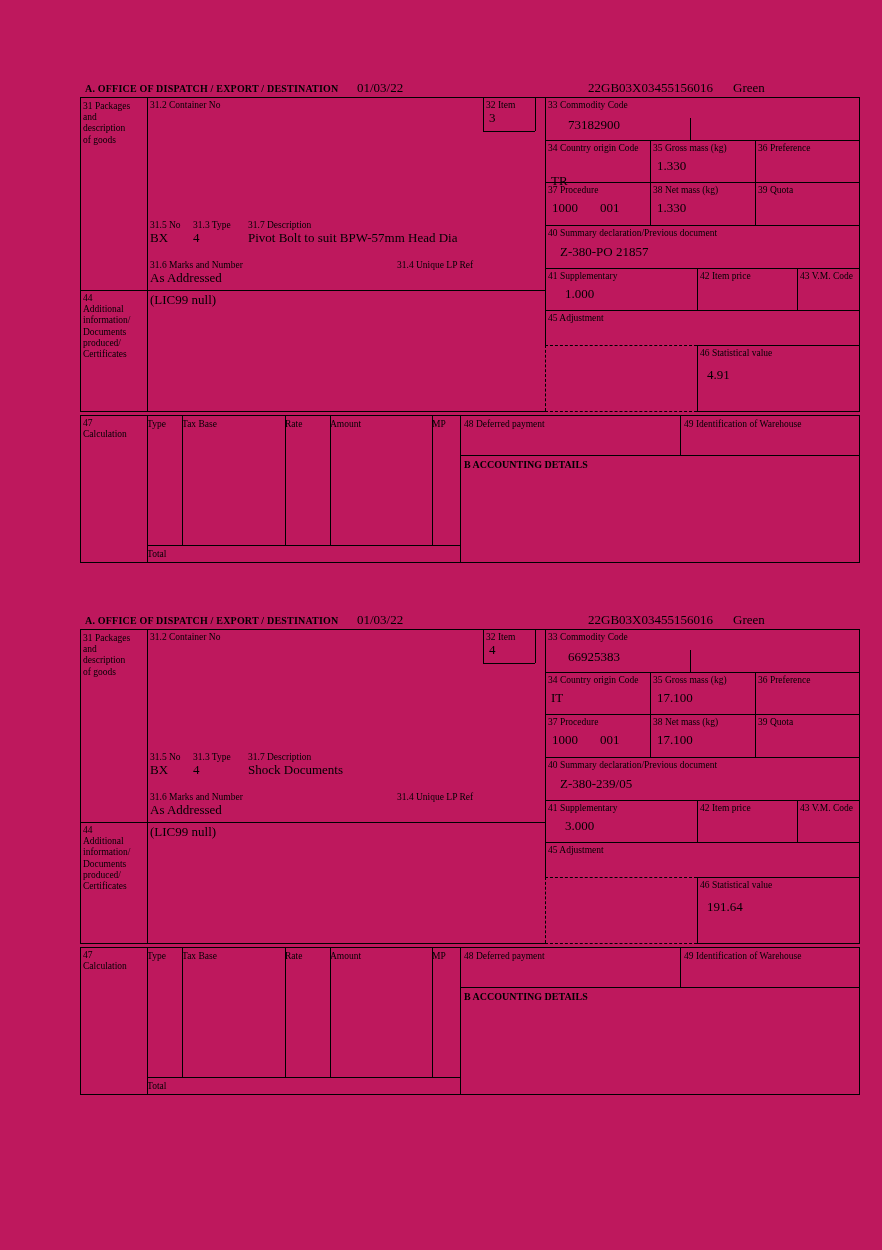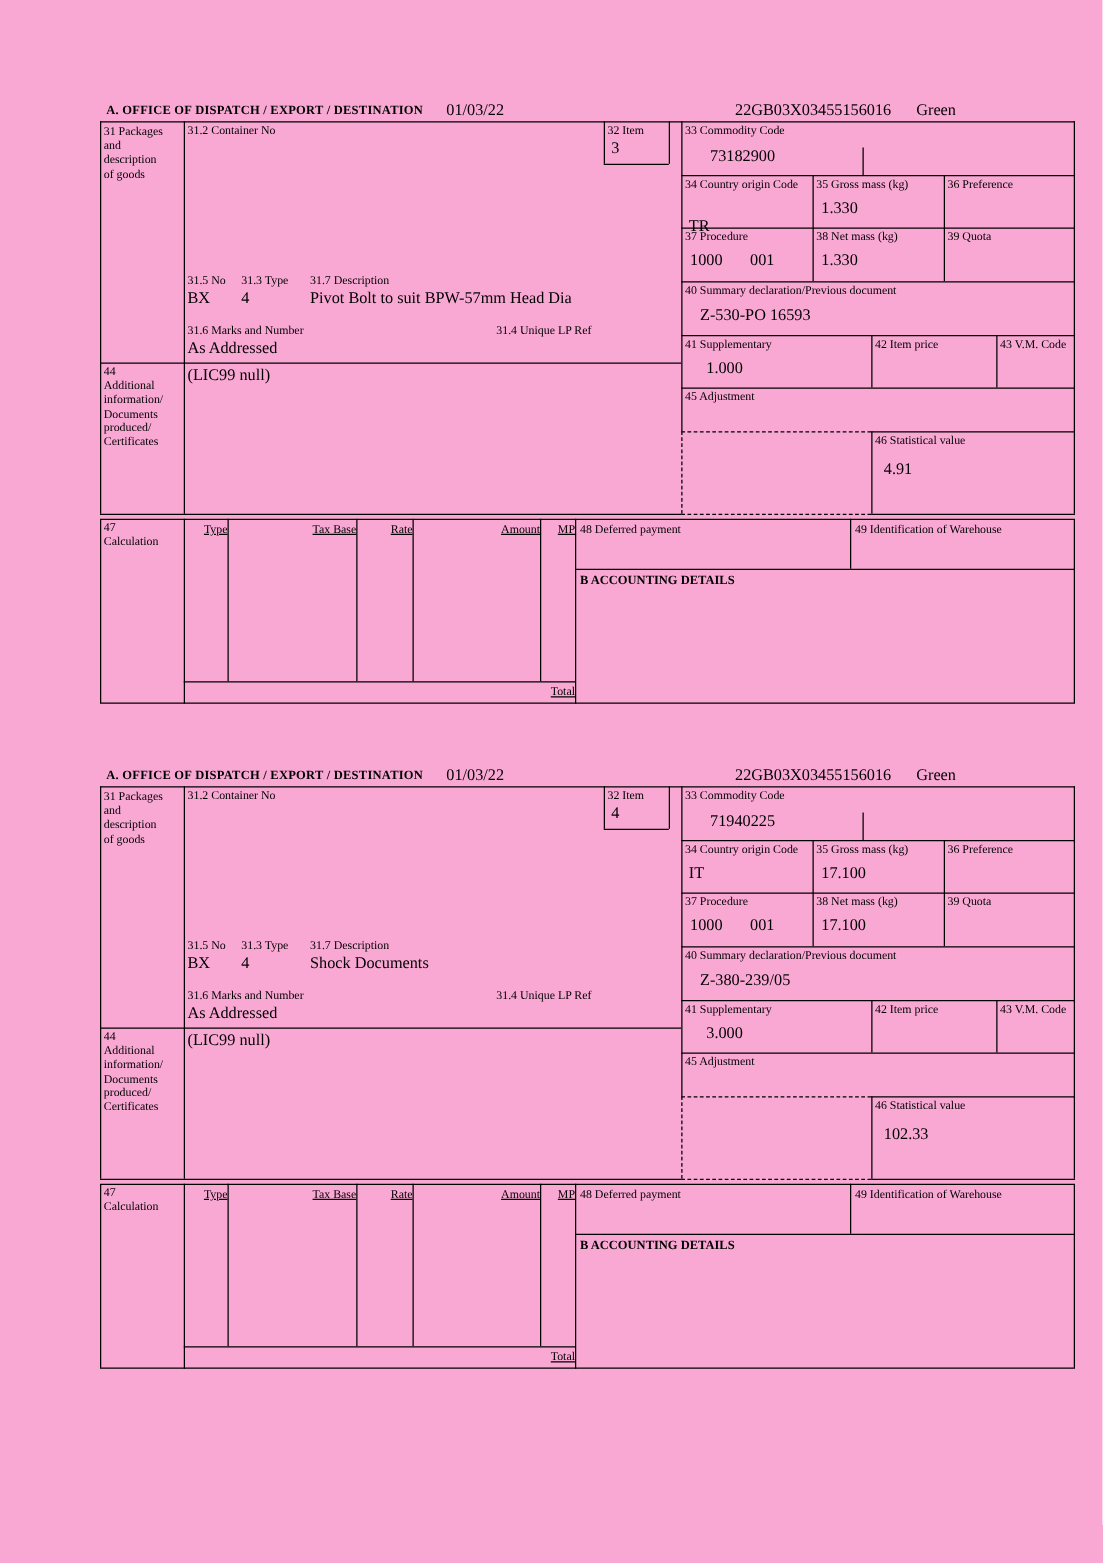--- a/index.html
+++ b/index.html
@@ -1,34 +1,34 @@
 <!DOCTYPE html>
 <html><head>
 <meta charset="utf-8">
 <style>
   * { margin:0; padding:0; box-sizing:border-box; }
   html,body { background:#ffffff; }
   .page {
-    position:relative; width:882px; height:1250px; background:#f9a8d4;
+    position:relative; width:882px; height:1250px; background:#be185d;
     font-family:"Liberation Serif", serif; color:#000; overflow:hidden;
   }
   .block { position:absolute; left:80px; width:782px; height:486px; }
   .block > div { position:absolute; }
   .hl { border-top:1px solid #000; height:0; }
   .vl { border-left:1px solid #000; width:0; }
   .hl.dash { border-top-style:dashed; }
   .vl.dash { border-left-style:dashed; }
   .boxed { border:1px solid #000; }
   .nb { border-bottom:none; }
   .lbl { font-size:9.5px; line-height:1.18; white-space:nowrap; }
   .lbl.pre { white-space:pre-line; }
   .val { font-size:13px; line-height:1.1; white-space:nowrap; }
   .hdrlbl { font-size:10px; font-weight:bold; white-space:nowrap; letter-spacing:0.2px; }
   .boldlbl { font-size:10px; font-weight:bold; white-space:nowrap; }
-  .ctr { text-align:right;text-decoration:underline; }
+  .ctr { text-align:left; }
 </style>
 </head>
 <body>
 
 <div class="page">
 
   <div class="block" style="top:80px">
 
     <div class="hdrlbl" style="left:5px;top:3px">A.  OFFICE OF DISPATCH / EXPORT / DESTINATION</div>
     <div class="val" style="left:277px;top:1px">01/03/22</div>
@@ -95,21 +95,21 @@
     <div class="lbl" style="left:678px;top:63px">36 Preference</div>
     <div class="val" style="left:471px;top:94px">TR</div>
     <div class="val" style="left:577px;top:79px">1.330</div>
     <div class="lbl" style="left:468px;top:105px">37 Procedure</div>
     <div class="lbl" style="left:573px;top:105px">38 Net mass (kg)</div>
     <div class="lbl" style="left:678px;top:105px">39 Quota</div>
     <div class="val" style="left:472px;top:121px">1000</div>
     <div class="val" style="left:520px;top:121px">001</div>
     <div class="val" style="left:577px;top:121px">1.330</div>
     <div class="lbl" style="left:468px;top:148px">40 Summary declaration/Previous document</div>
-    <div class="val" style="left:480px;top:165px">Z-530-PO 16593</div>
+    <div class="val" style="left:480px;top:165px">Z-380-PO 21857</div>
     <div class="lbl" style="left:468px;top:191px">41 Supplementary</div>
     <div class="lbl" style="left:620px;top:191px">42 Item price</div>
     <div class="lbl" style="left:720px;top:191px">43 V.M. Code</div>
     <div class="val" style="left:485px;top:207px">1.000</div>
     <div class="lbl" style="left:468px;top:233px">45 Adjustment</div>
     <div class="lbl" style="left:620px;top:268px">46 Statistical value</div>
     <div class="val" style="left:627px;top:288px">4.91</div>
 
     <div class="boxed" style="left:0;top:335px;width:780px;height:148px"></div>
     <div class="vl" style="left:67px;top:335px;height:148px"></div>
@@ -189,41 +189,41 @@
     <div class="hl dash" style="left:465px;top:265px;width:152px"></div>
     <div class="hl" style="left:617px;top:265px;width:163px"></div>
     <div class="vl" style="left:610px;top:38px;height:22px"></div>
     <div class="vl" style="left:570px;top:60px;height:85px"></div>
     <div class="vl" style="left:675px;top:60px;height:85px"></div>
     <div class="vl" style="left:617px;top:188px;height:42px"></div>
     <div class="vl" style="left:717px;top:188px;height:42px"></div>
     <div class="vl" style="left:617px;top:265px;height:66px"></div>
 
     <div class="lbl" style="left:468px;top:20px">33 Commodity Code</div>
-    <div class="val" style="left:488px;top:38px">71940225</div>
+    <div class="val" style="left:488px;top:38px">66925383</div>
     <div class="lbl" style="left:468px;top:63px">34 Country origin Code</div>
     <div class="lbl" style="left:573px;top:63px">35 Gross mass (kg)</div>
     <div class="lbl" style="left:678px;top:63px">36 Preference</div>
     <div class="val" style="left:471px;top:79px">IT</div>
     <div class="val" style="left:577px;top:79px">17.100</div>
     <div class="lbl" style="left:468px;top:105px">37 Procedure</div>
     <div class="lbl" style="left:573px;top:105px">38 Net mass (kg)</div>
     <div class="lbl" style="left:678px;top:105px">39 Quota</div>
     <div class="val" style="left:472px;top:121px">1000</div>
     <div class="val" style="left:520px;top:121px">001</div>
     <div class="val" style="left:577px;top:121px">17.100</div>
     <div class="lbl" style="left:468px;top:148px">40 Summary declaration/Previous document</div>
     <div class="val" style="left:480px;top:165px">Z-380-239/05</div>
     <div class="lbl" style="left:468px;top:191px">41 Supplementary</div>
     <div class="lbl" style="left:620px;top:191px">42 Item price</div>
     <div class="lbl" style="left:720px;top:191px">43 V.M. Code</div>
     <div class="val" style="left:485px;top:207px">3.000</div>
     <div class="lbl" style="left:468px;top:233px">45 Adjustment</div>
     <div class="lbl" style="left:620px;top:268px">46 Statistical value</div>
-    <div class="val" style="left:627px;top:288px">102.33</div>
+    <div class="val" style="left:627px;top:288px">191.64</div>
 
     <div class="boxed" style="left:0;top:335px;width:780px;height:148px"></div>
     <div class="vl" style="left:67px;top:335px;height:148px"></div>
     <div class="vl" style="left:380px;top:335px;height:148px"></div>
     <div class="vl" style="left:102px;top:335px;height:130px"></div>
     <div class="vl" style="left:205px;top:335px;height:130px"></div>
     <div class="vl" style="left:250px;top:335px;height:130px"></div>
     <div class="vl" style="left:352px;top:335px;height:130px"></div>
     <div class="hl" style="left:67px;top:465px;width:313px"></div>
     <div class="vl" style="left:600px;top:335px;height:40px"></div>

